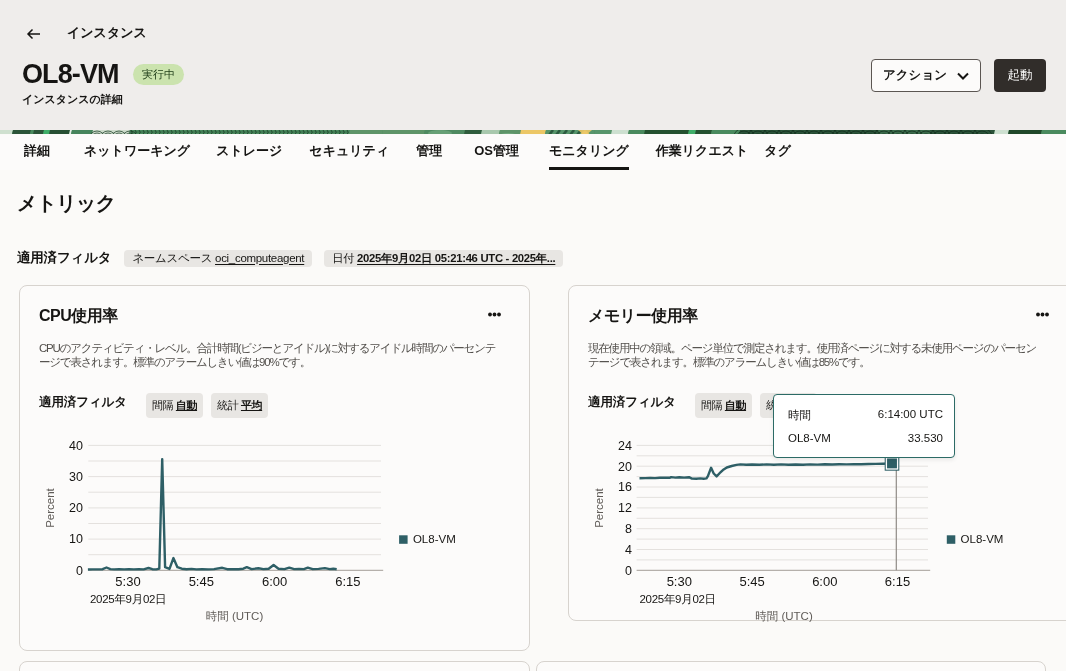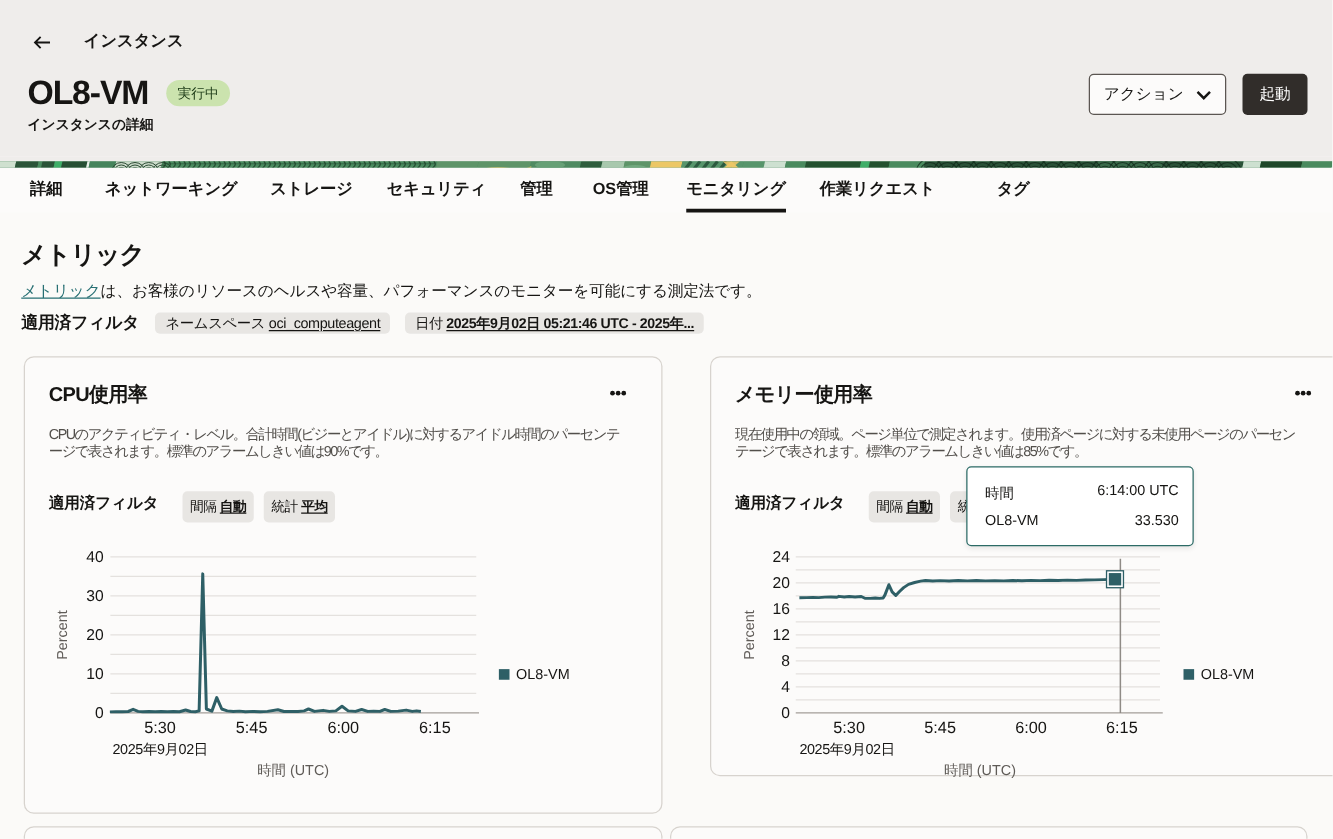--- a/index.html
+++ b/index.html
@@ -3,21 +3,21 @@
 <meta charset="utf-8">
 <style>
 * { margin:0; padding:0; box-sizing:border-box; }
 html,body { width:1066px; height:671px; overflow:hidden; }
 body { font-family:"Liberation Sans", sans-serif; color:#161513; background:#fbfaf8; position:relative; }
 .header { position:absolute; left:0; top:0; width:1066px; height:125px; background:#efedeb; }
 .crumb { position:absolute; left:26px; top:24px; font-size:13px; font-weight:bold; display:flex; align-items:flex-start; gap:26px; }
 .title { position:absolute; left:22px; top:59px; font-size:27px; font-weight:bold; letter-spacing:-0.9px; }
 .badge { position:absolute; left:133px; top:64px; height:21px; background:#cbe3ae; color:#1c3a16; border-radius:11px; font-size:11px; padding:0 9px; display:flex; align-items:center; }
 .subtitle { position:absolute; left:22px; top:92px; font-size:11px; font-weight:bold; }
-.btn-actions { position:absolute; left:871px; top:59px; width:110px; height:33px; background:#fcfbfa; border:1px solid #5b5652; border-radius:4px; font-size:12.5px; font-weight:normal; display:flex; align-items:center; justify-content:center; gap:10px; }
+.btn-actions { position:absolute; left:871px; top:59px; width:110px; height:33px; background:#fcfbfa; border:1px solid #5b5652; border-radius:4px; font-size:12.5px; font-weight:bold; display:flex; align-items:center; justify-content:center; gap:10px; }
 .btn-launch { position:absolute; left:994px; top:59px; width:52px; height:33px; background:#312d2a; color:#fff; border-radius:4px; font-size:12.5px; font-weight:normal; display:flex; align-items:center; justify-content:center; }
 .banner { position:absolute; left:0; top:125px; width:1066px; height:9px; overflow:hidden; background:#efedeb; }
 .tabs { position:absolute; left:0; top:135px; width:1066px; height:35px; background:#fcfbfa; display:flex; align-items:center; z-index:5; }
 .tab { font-size:13px; font-weight:600; color:#161513; height:35px; padding-bottom:3px; display:flex; align-items:center; white-space:nowrap; }
 .tab.sel { font-weight:bold; box-shadow:inset 0 -3px 0 #161513; }
 .content { position:absolute; left:0; top:169px; width:1066px; height:502px; background:#fbfaf8; }
 .h2 { position:absolute; left:17px; top:21px; font-size:20px; font-weight:bold; letter-spacing:-0.8px; }
 .desc { position:absolute; left:17px; top:56px; font-size:12.5px; letter-spacing:-0.1px; }
 .desc a { color:#276f73; text-decoration:underline; }
 .filtrow { position:absolute; left:17px; top:77px; height:24px; display:flex; align-items:center; font-size:13px; }
@@ -30,21 +30,21 @@
 .card3 { left:19px; top:492px; width:511px; height:40px; }
 .card4 { left:536px; top:492px; width:510px; height:40px; }
 .cardtitle { position:absolute; left:19px; top:20px; font-size:16px; font-weight:bold; letter-spacing:-0.5px; }
 .dots { position:absolute; right:28px; top:26px; }
 .cardtext { position:absolute; left:19px; top:55px; width:520px; font-size:11.5px; letter-spacing:-1.2px; color:#524f4b; line-height:14px; }
 .cardfilt { position:absolute; left:19px; top:108px; font-size:12.5px; font-weight:bold; letter-spacing:-0.1px; }
 .cardchips { position:absolute; left:126px; top:107px; }
 .cardchip { display:inline-block; background:#e8e6e3; border-radius:4px; font-size:11px; letter-spacing:-0.4px; padding:5px 6px; margin-right:8px; }
 .cardchip b { text-decoration:underline; }
 svg text { font-family:"Liberation Sans", sans-serif; }
-.tooltip { position:absolute; left:773px; top:204px; width:182px; height:64px; background:#fff; border:1px solid #2c6b66; border-radius:4px; z-index:10; box-shadow:0 2px 4px rgba(0,0,0,0.08); }
+.tooltip { position:absolute; left:773px; top:225px; width:182px; height:64px; background:#fff; border:1px solid #2c6b66; border-radius:4px; z-index:10; box-shadow:0 2px 4px rgba(0,0,0,0.08); }
 .tt-row { position:absolute; left:14px; right:11px; font-size:11.5px; display:flex; justify-content:space-between; }
 </style>
 </head>
 <body>
 <div class="header">
   <div class="crumb">
       <svg width="15" height="12" style="margin-top:3.5px">
         <path d="M14 6 H2 M6.5 1.5 L2 6 L6.5 10.5" stroke="#161513" stroke-width="1.5" fill="none"></path>
       </svg>
       <span>インスタンス</span>
@@ -247,25 +247,24 @@
     </svg></div>
 <div class="tabs">
   <div class="tab" style="margin-left:24px">詳細</div>
   <div class="tab" style="margin-left:34px">ネットワーキング</div>
   <div class="tab" style="margin-left:26px">ストレージ</div>
   <div class="tab" style="margin-left:27px">セキュリティ</div>
   <div class="tab" style="margin-left:27px">管理</div>
   <div class="tab" style="margin-left:32px">OS管理</div>
   <div class="tab sel" style="margin-left:30px">モニタリング</div>
   <div class="tab" style="margin-left:27px">作業リクエスト</div>
-  <div class="tab" style="margin-left:49px">タグ</div>
+  <div class="tab" style="margin-left:16px">タグ</div>
 </div>
 <div class="content">
   <div class="h2">メトリック</div>
-  <div class="desc"><a href="#">メトリック</a>は、お客様のリソースのヘルスや容量、パフォーマンスのモニターを可能にする測定法です。</div>
   <div class="filtrow">
       <span class="filtlabel">適用済フィルタ</span>
       <span class="chip" style="margin-left:13px">ネームスペース <u>oci_computeagent</u></span>
       <span class="chip" style="margin-left:12px;font-size:11.3px">日付 <b><u>2025年9月02日 05:21:46 UTC - 2025年...</u></b></span>
     </div>
 
   <div class="card card1">
     <div class="cardtitle">CPU使用率</div>
     <div class="dots">
         <svg width="13" height="5" style="display:block">

